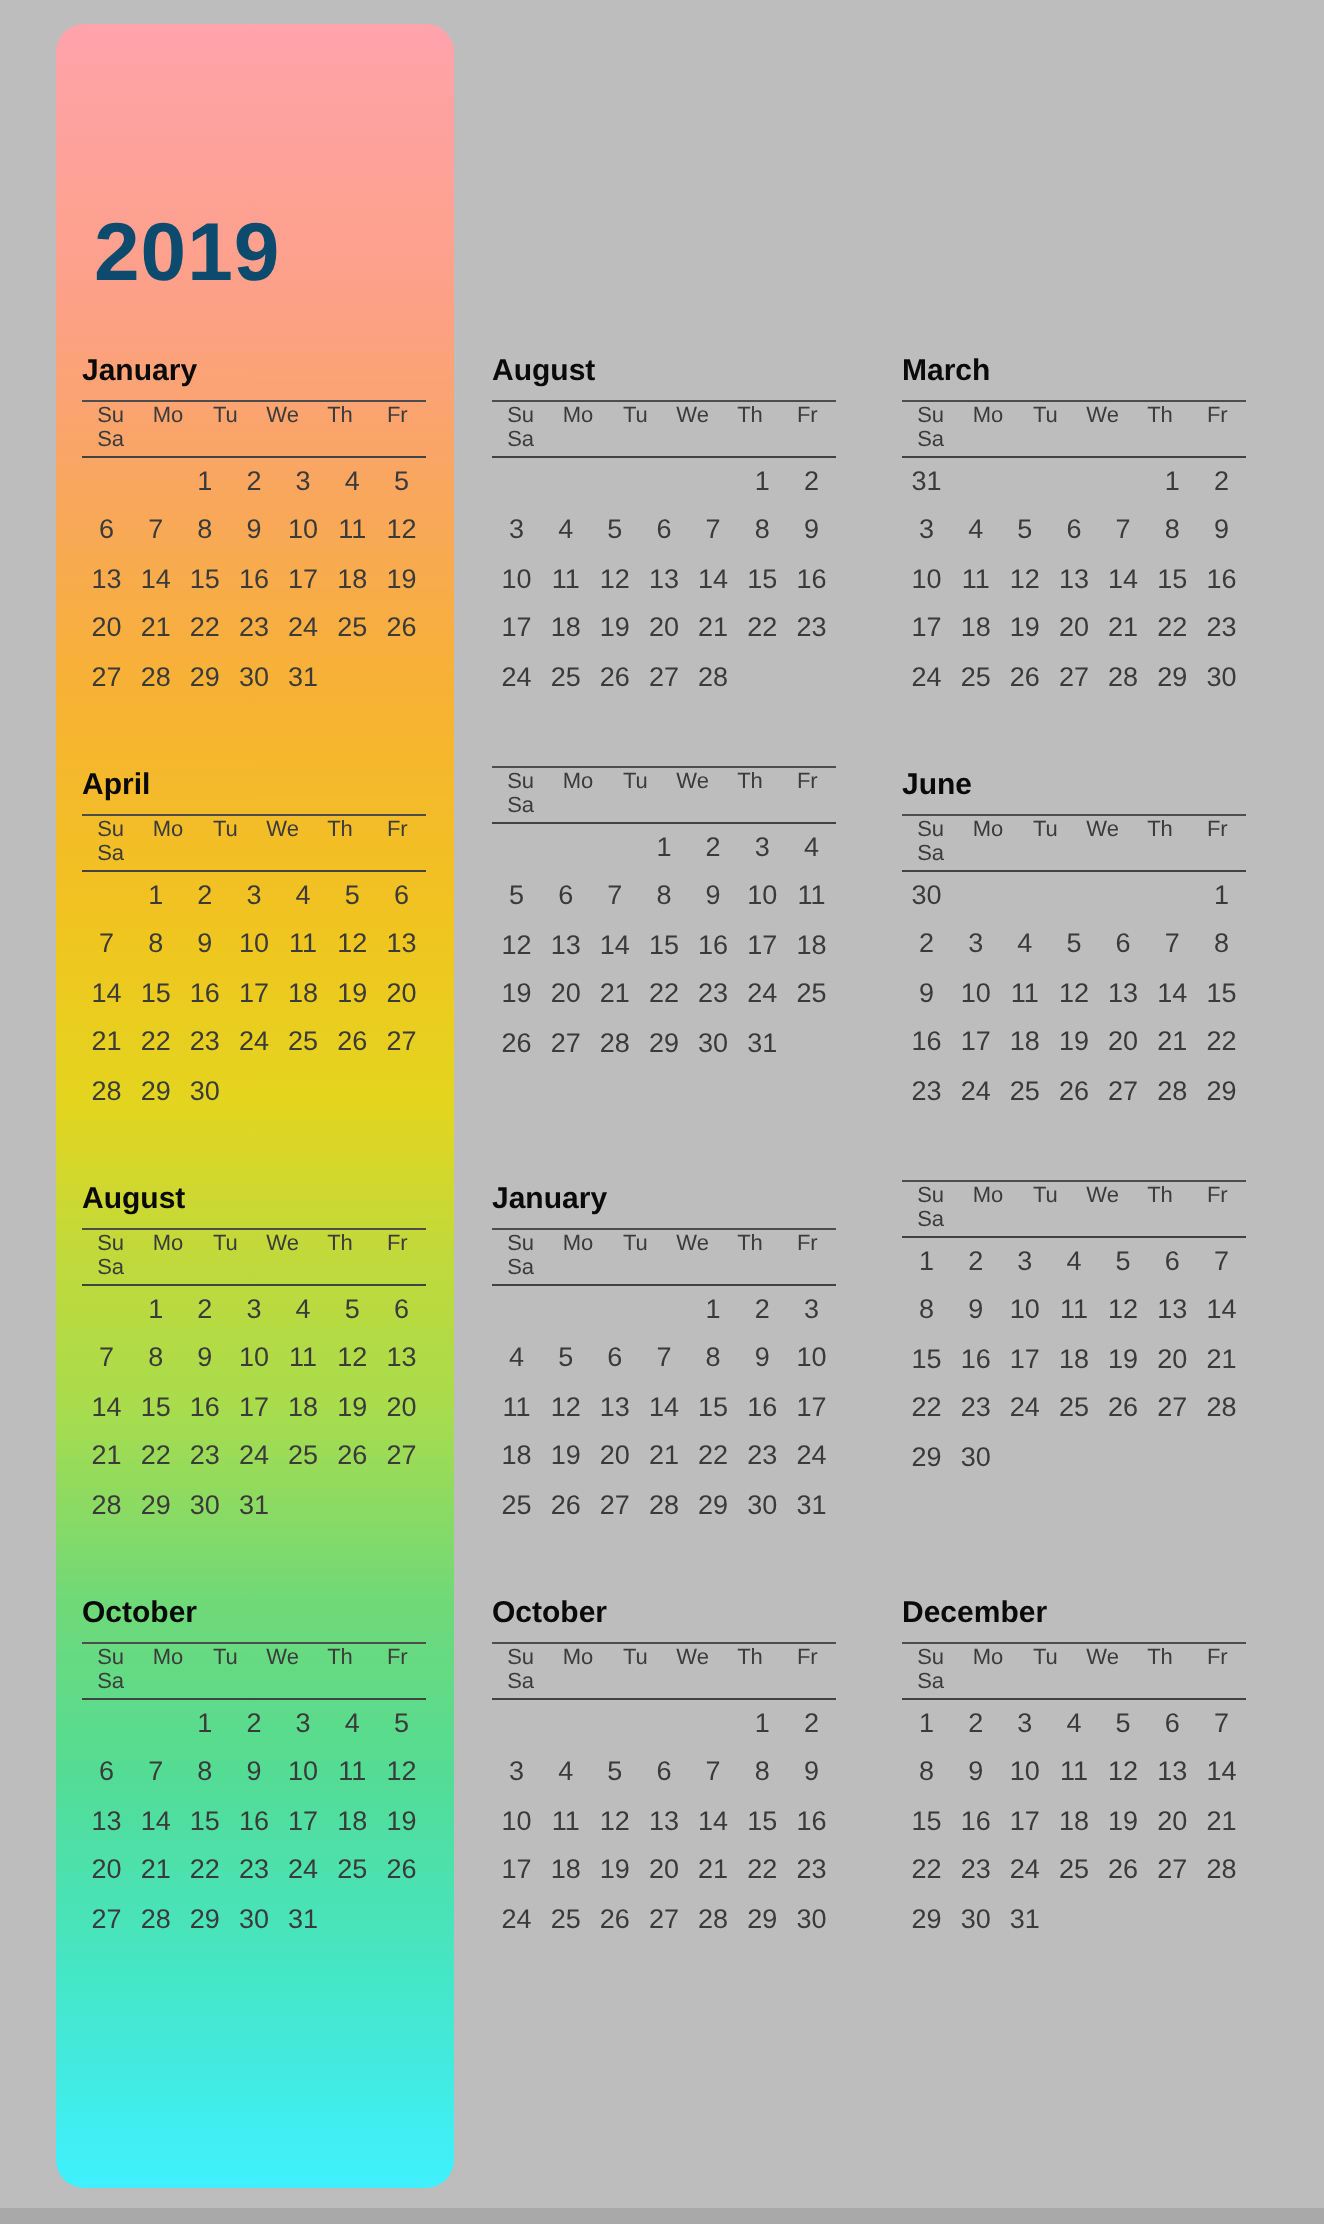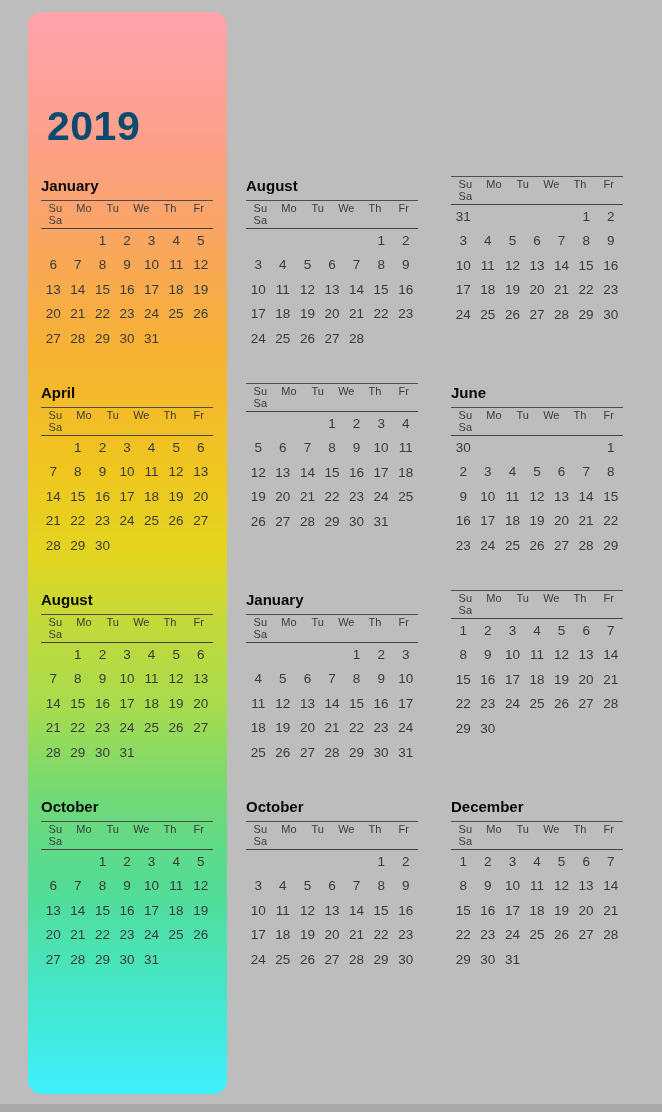--- a/index.html
+++ b/index.html
@@ -204,20 +204,21 @@
             <span class="day-cell">26</span>
             <span class="day-cell">27</span>
             <span class="day-cell">28</span>
             <span class="day-cell"></span>
             <span class="day-cell"></span>
           </div>
         </div>
   </div>
 
   <div class="month">
+    <div class="month-title">March</div>
     <div class="weekday-row">
           <span class="weekday-label">Su</span>
           <span class="weekday-label">Mo</span>
           <span class="weekday-label">Tu</span>
           <span class="weekday-label">We</span>
           <span class="weekday-label">Th</span>
           <span class="weekday-label">Fr</span>
           <span class="weekday-label">Sa</span>
         </div>
     <div class="weeks">

